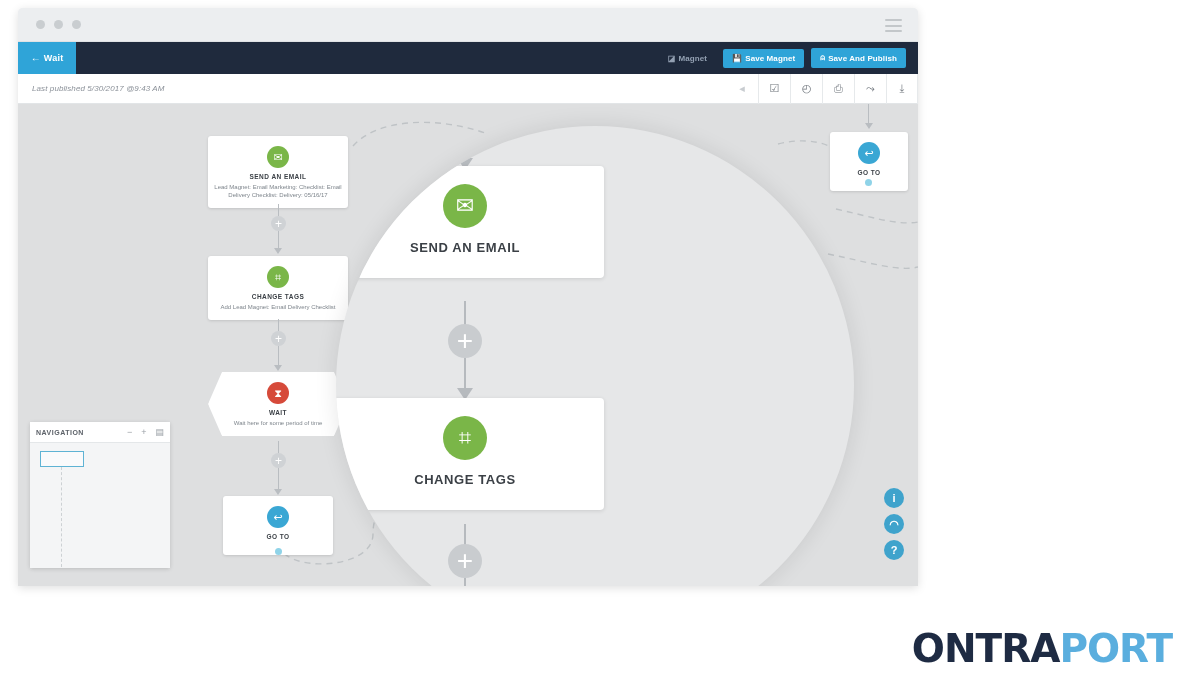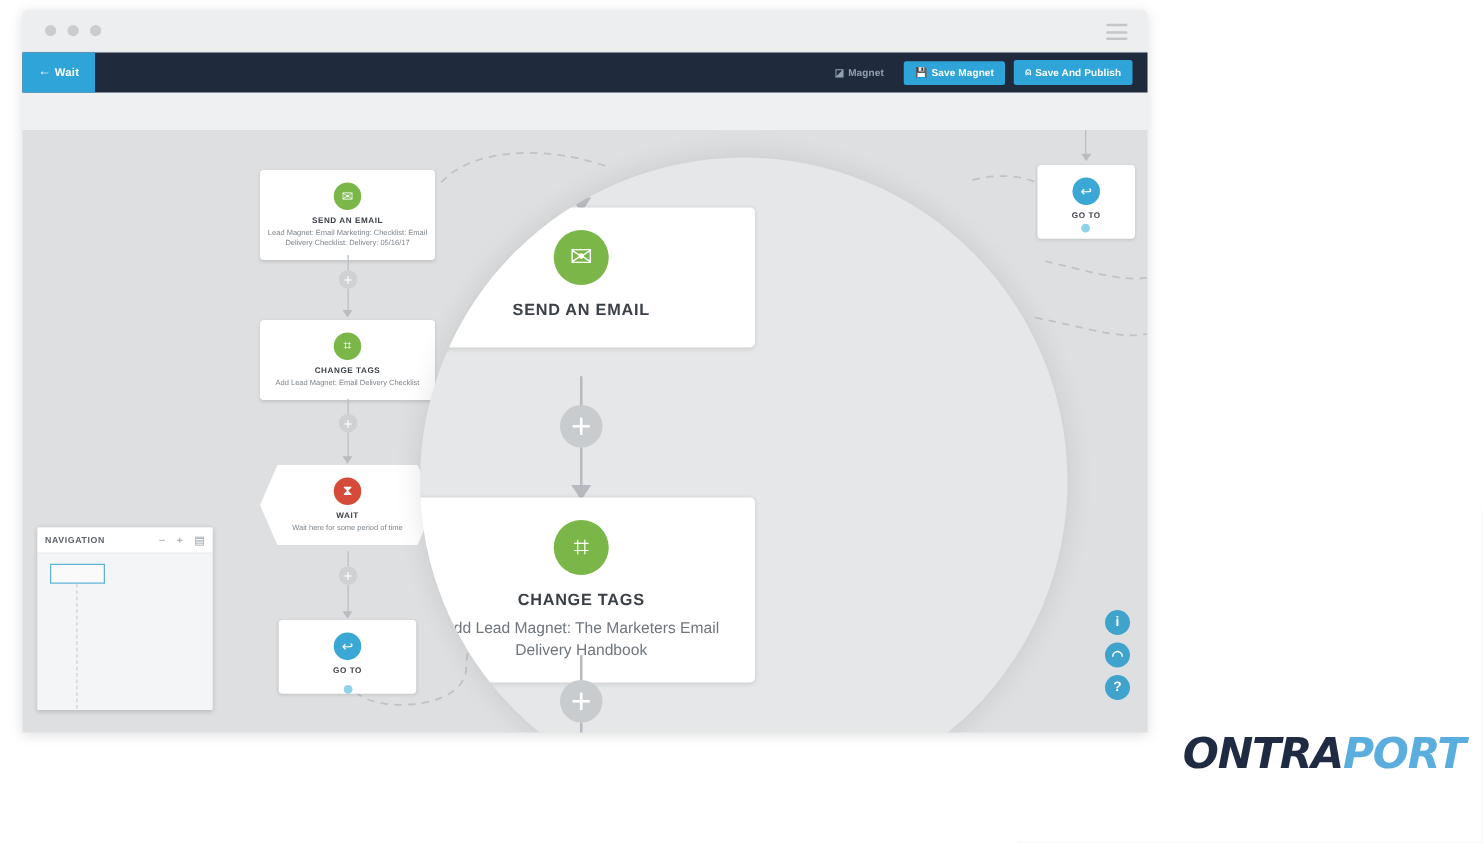--- a/index.html
+++ b/index.html
@@ -212,24 +212,23 @@
     font-size: 28px; line-height: 0.8; font-weight: 300;
   }
   .marrow {
     position: absolute; width: 0; height: 0;
     border-left: 8px solid transparent; border-right: 8px solid transparent;
     border-top: 12px solid #b6babe;
   }
 
   
   .logo {
-    position: absolute; right: 14px; top: 583px;
-    font-size: 34px; font-weight: bold; letter-spacing: -1px;
+    position: absolute; right: 14px; top: 626px;
+    font-size: 39px; font-weight: bold; letter-spacing: -1px;
     font-family: "DejaVu Sans", sans-serif;
-    font-style: italic;
   }
   .logo .o1 { color: #1e2b43; }
   .logo .o2 { color: #5aaede; }
 
   svg { display: block; }
 </style>
 </head>
 <body>
 
 <div class="browser-window">
@@ -262,20 +261,31 @@
         <span class="hdr-ico">💾</span>
         <span>Save Magnet</span>
       </div>
       <div class="hdr-btn primary">
         <span class="hdr-ico">⍝</span>
         <span>Save And Publish</span>
       </div>
     </div>
   </div>
 
+  <div class="sub-toolbar">
+    <div class="published-text">Last published 5/30/2017 @9:43 AM</div>
+    <div class="tool-icons">
+      <div class="tool-ico caret">◂</div>
+      <div class="tool-ico">☑</div>
+      <div class="tool-ico">◴</div>
+      <div class="tool-ico">⎙</div>
+      <div class="tool-ico">⤳</div>
+      <div class="tool-ico">⤓</div>
+    </div>
+  </div>
 
   <div class="canvas">
 
     <svg class="dashed-layer" viewBox="0 0 900 482" preserveAspectRatio="none">
       <g fill="none" stroke="#bfc3c6" stroke-width="1.4" stroke-dasharray="6 5">
         <path d="M335,42 C360,14 420,12 470,30"></path>
         <path d="M420,150 C470,175 560,185 640,175"></path>
         <path d="M430,175 C490,205 580,212 660,200"></path>
         <path d="M760,40 C800,30 830,45 836,70"></path>
         <path d="M818,105 C850,112 880,122 900,118"></path>
@@ -351,21 +361,20 @@
         </div>
 
         <div class="mconn" style="left:128px; top:175px; height:25px;"></div>
         <div class="mplus" style="left:112px; top:198px;">+</div>
         <div class="mconn" style="left:128px; top:232px; height:32px;"></div>
         <div class="marrow" style="left:121px; top:262px;"></div>
 
         <div class="mnode" style="left:-10px; top:272px; width:278px;">
           <div class="nicon green">⌗</div>
           <div class="ntitle">CHANGE TAGS</div>
-          <div class="ndesc">Add Lead Magnet: The Marketers Email Delivery Handbook</div>
         </div>
 
         <div class="mconn" style="left:128px; top:398px; height:22px;"></div>
         <div class="mplus" style="left:112px; top:418px;">+</div>
         <div class="mconn" style="left:128px; top:452px; height:28px;"></div>
 
       </div>
     </div>
 
     <div class="nav-panel">

